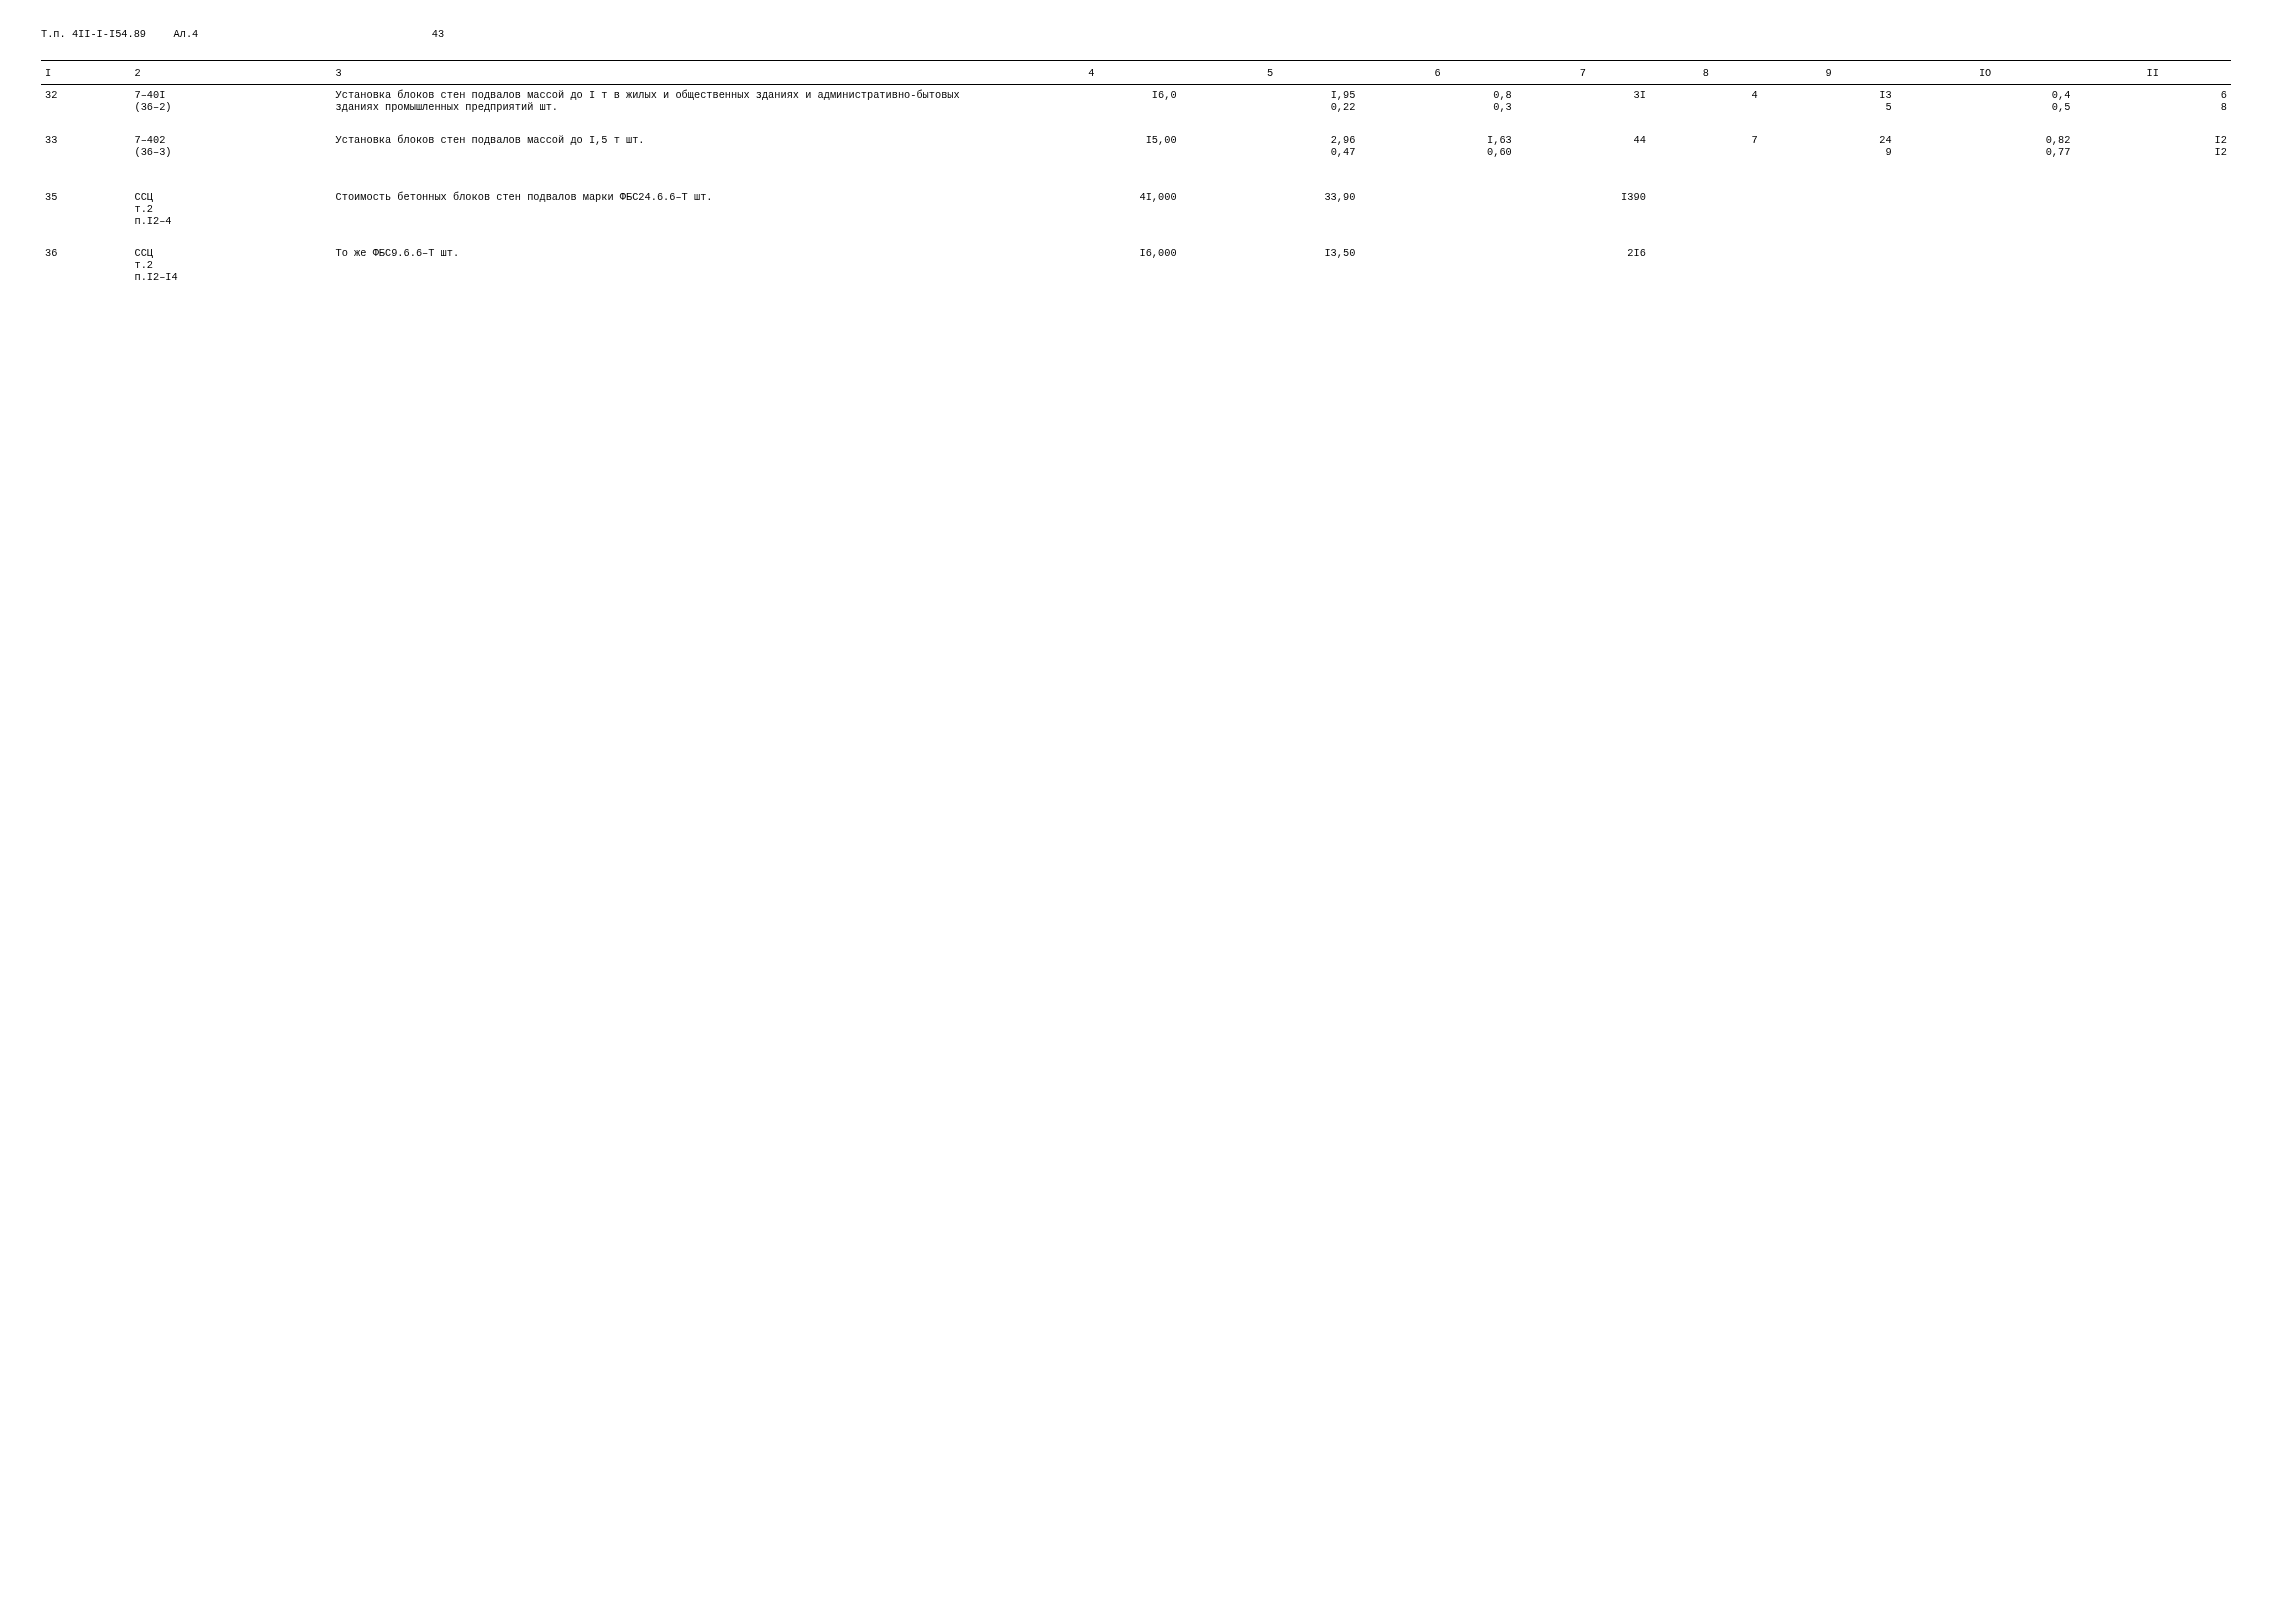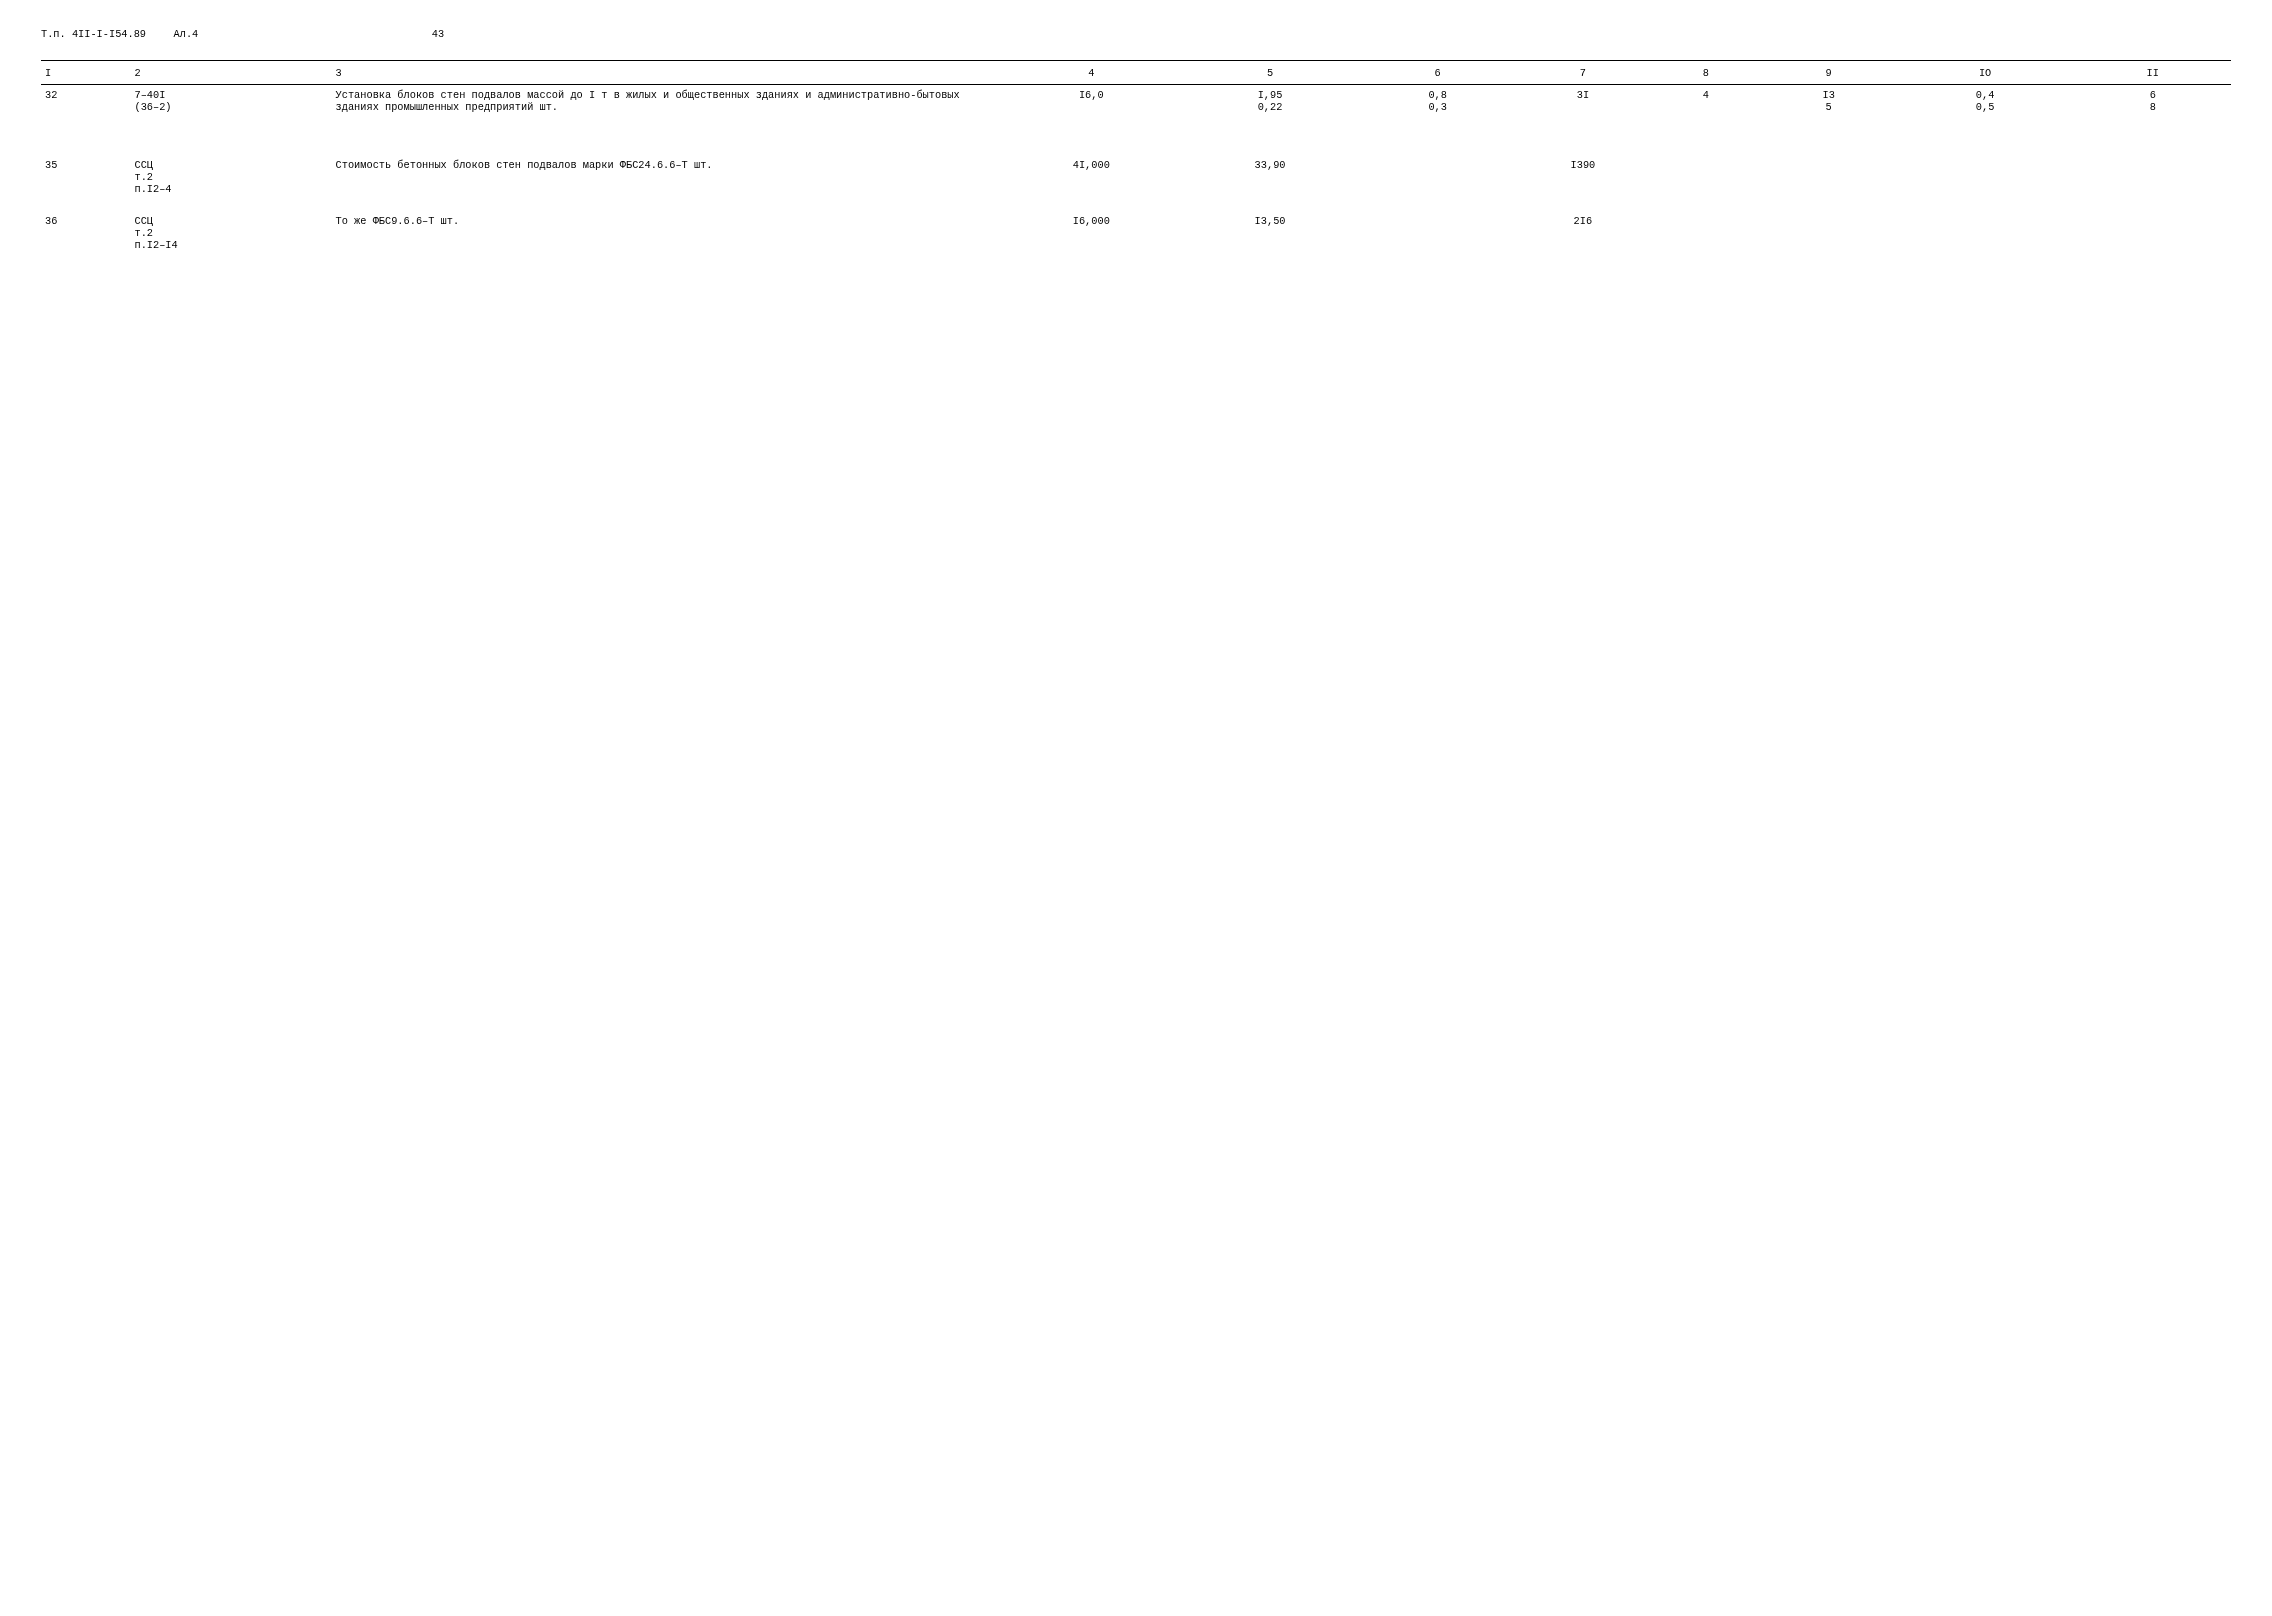--- a/index.html
+++ b/index.html
@@ -51,21 +51,21 @@
       text-align: center;
     }
 
     .data-row td {
       padding: 4.1px 4.1px;
       vertical-align: top;
       text-align: left;
     }
 
     .data-row td:nth-child(n+4) {
-      text-align: center;
+      text-align: right;
     }
 
     .col-1 { width: 4%; }
     .col-2 { width: 9%; }
     .col-3 { width: 30%; }
     .col-4 { width: 8%; }
     .col-5 { width: 8%; }
     .col-6 { width: 7%; }
     .col-7 { width: 6%; }
     .col-8 { width: 5%; }
@@ -137,20 +137,33 @@
         <td></td>
         <td></td>
         <td></td>
         <td></td>
         <td></td>
         <td></td>
         <td></td>
         <td></td>
         <td></td>
       </tr>
+      <tr class="data-row">
+        <td>33</td>
+        <td>7–402<br>(36–3)</td>
+        <td>Установка блоков стен подвалов массой до І,5 т     шт.</td>
+        <td>І5,00</td>
+        <td>2,96<br>0,47</td>
+        <td>І,63<br>0,60</td>
+        <td>44</td>
+        <td>7</td>
+        <td>24<br>9</td>
+        <td>0,82<br>0,77</td>
+        <td>І2<br>І2</td>
+      </tr>
       <tr class="row-spacer">
         <td></td>
         <td></td>
         <td></td>
         <td></td>
         <td></td>
         <td></td>
         <td></td>
         <td></td>
         <td></td>

